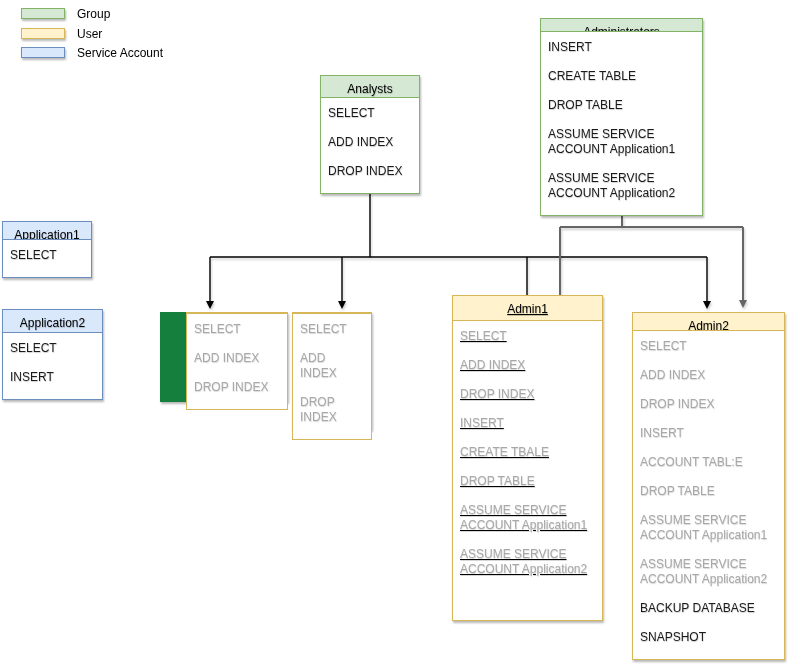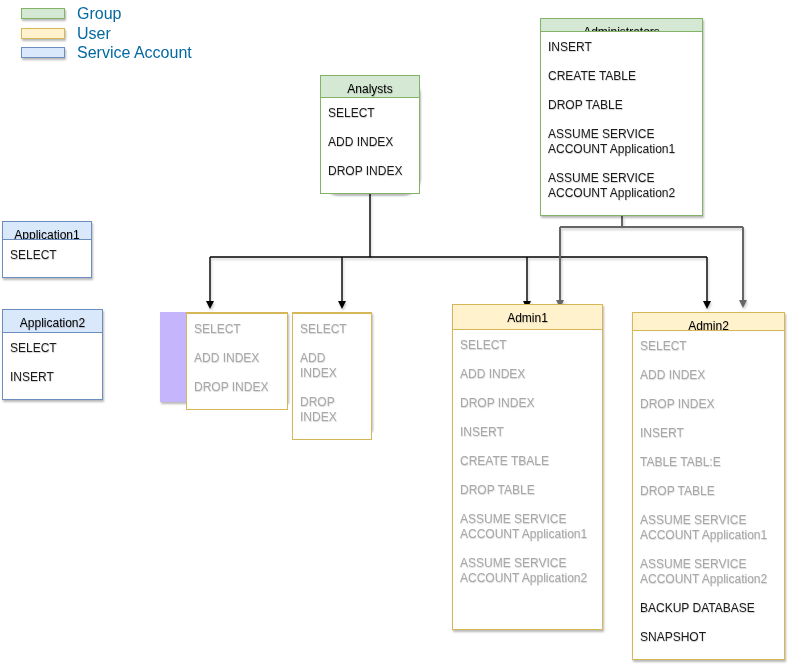--- a/index.html
+++ b/index.html
@@ -9,21 +9,21 @@
     background:#ffffff;
     font-family:"Liberation Sans", sans-serif;
     overflow:hidden;
   }
   
   #wires{position:absolute;left:0;top:0;width:793px;height:671px;}
   
   .node{
     position:absolute;
     display:flex;flex-direction:column;
-    background:#c4b5fd;
+    background:#15803d;
     box-shadow:1px 2px 2px rgba(0,0,0,0.28);
     font-size:12px;
   }
   .node .hdr{
     height:26px;line-height:26px;
     text-align:center;
     color:#000;
     border:1px solid;
     box-sizing:border-box;
     text-shadow:0.5px 1px 1px rgba(0,0,0,0.22);
@@ -56,21 +56,21 @@
   .swatch{
     width:44px;height:11px;
     border:1px solid;
     box-sizing:border-box;
     box-shadow:1px 2px 2px rgba(0,0,0,0.28);
     margin-right:12px;
   }
   .swatch.group-sw{background:#d5e8d4;border-color:#82b366;}
   .swatch.user-sw{background:#fff2cc;border-color:#d6b656;}
   .swatch.service-sw{background:#dae8fc;border-color:#6c8ebf;}
-  .legend-label{font-size:16px;color:#0369a1;white-space:nowrap;}
+  .legend-label{font-size:12px;color:#000000;white-space:nowrap;}
 </style>
 </head>
 <body>
 
 <div id="canvas">
 
   <svg id="wires" viewBox="0 0 793 671" xmlns="http://www.w3.org/2000/svg">
     <defs>
       <marker id="arrow-black" markerUnits="userSpaceOnUse" markerWidth="12" markerHeight="12" refX="1" refY="5" orient="auto">
         <path d="M1,1 L9,5 L1,9 Z" fill="#000"></path>
@@ -101,21 +101,21 @@
   </div>
   <div class="legend-row" style="left:21px;top:27px;">
     <span class="swatch user-sw"></span>
     <span class="legend-label">User</span>
   </div>
   <div class="legend-row" style="left:21px;top:46px;">
     <span class="swatch service-sw"></span>
     <span class="legend-label">Service Account</span>
   </div>
 
-  <div class="node group" style="left:320px;top:75px;width:100px;height:119px;border-radius:18px;">
+  <div class="node group" style="left:320px;top:75px;width:100px;height:119px;">
     <div class="hdr">Analysts</div>
     <div class="body">
         <div class="item">SELECT</div>
         <div class="item">ADD INDEX</div>
         <div class="item">DROP INDEX</div>
       </div>
   </div>
 
   <div class="node group" style="left:540px;top:18px;width:163px;height:198px;">
     <div class="hdr">Administrators</div>
@@ -156,21 +156,21 @@
 
   <div class="node user" style="left:292px;top:312px;width:80px;height:118px;justify-content:space-between;">
     <div class="hdr">Analyst2</div>
     <div class="body">
         <div class="item muted">SELECT</div>
         <div class="item muted">ADD INDEX</div>
         <div class="item muted">DROP INDEX</div>
       </div>
   </div>
 
-  <div class="node user" style="left:452px;top:304px;width:151px;height:326px;">
+  <div class="node user" style="left:452px;top:295px;width:151px;height:326px;text-decoration:underline;">
     <div class="hdr">Admin1</div>
     <div class="body">
         <div class="item muted">SELECT</div>
         <div class="item muted">ADD INDEX</div>
         <div class="item muted">DROP INDEX</div>
         <div class="item muted">INSERT</div>
         <div class="item muted">CREATE TBALE</div>
         <div class="item muted">DROP TABLE</div>
         <div class="item muted">ASSUME SERVICE
 ACCOUNT Application1</div>
@@ -179,21 +179,21 @@
       </div>
   </div>
 
   <div class="node user" style="left:632px;top:312px;width:153px;height:348px;">
     <div class="hdr">Admin2</div>
     <div class="body">
         <div class="item muted">SELECT</div>
         <div class="item muted">ADD INDEX</div>
         <div class="item muted">DROP INDEX</div>
         <div class="item muted">INSERT</div>
-        <div class="item muted">TABLE TABL:E</div>
+        <div class="item muted">ACCOUNT TABL:E</div>
         <div class="item muted">DROP TABLE</div>
         <div class="item muted">ASSUME SERVICE
 ACCOUNT Application1</div>
         <div class="item muted">ASSUME SERVICE
 ACCOUNT Application2</div>
         <div class="item">BACKUP DATABASE</div>
         <div class="item">SNAPSHOT</div>
       </div>
   </div>
 

